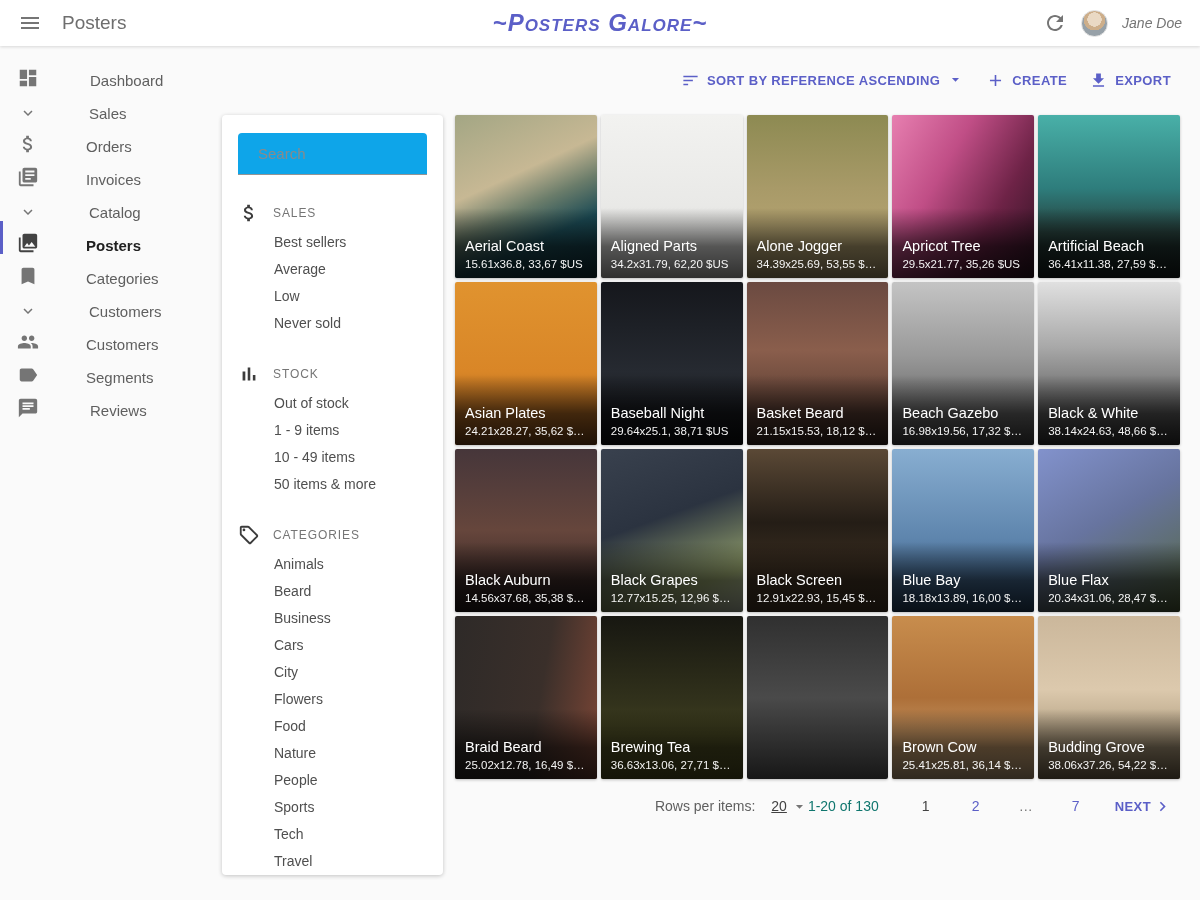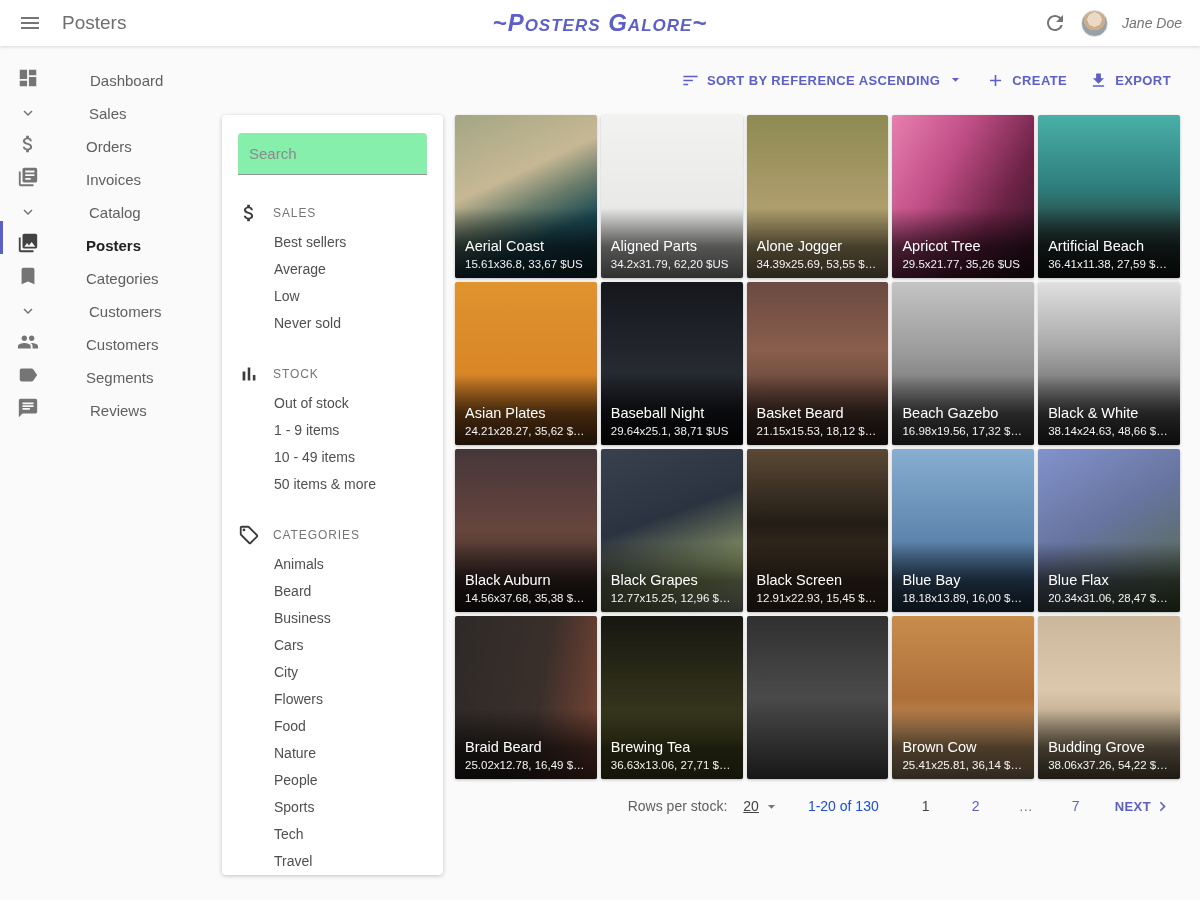--- a/index.html
+++ b/index.html
@@ -34,22 +34,22 @@
   .nav-item.depth1 { }
   .nav-item.depth1 .nav-icon { margin-right:11px; }
   .nav-item.section .nav-icon { width:18px; height:18px; margin-left:2px; margin-right:16px; }
   .nav-item.section .nav-icon svg { width:18px; height:18px; }
   .nav-item.active { border-left-color:#5b5fc7; font-weight:bold; color:#212121; }
   .nav-item.active .nav-icon { color:#424242; }
 
   
   .filter-card { width:221px; flex-shrink:0; margin-top:69px; height:760px; background:#fff;
     border-radius:4px; box-shadow:0 1px 4px rgba(0,0,0,.22); padding:18px 16px; overflow:hidden; }
-  .search-field { background:#86efac; border-radius:4px 4px 0 0; border-bottom:1px solid #949494;
-    height:42px; display:flex; align-items:center; padding:0 11px; }
+  .search-field { background:#0ea5e9; border-radius:4px 4px 0 0; border-bottom:1px solid #949494;
+    height:42px; display:flex; align-items:center; padding:0 20px; }
   .search-field input { border:none; background:none; outline:none; flex:1; font-size:15px;
     font-family:inherit; color:#333; }
   .search-field input::placeholder { color:#8a8a8a; }
   .filter-header { display:flex; align-items:center; margin-top:27px; color:#757575;
     font-size:12px; letter-spacing:.9px; text-transform:uppercase; }
   .filter-header .f-icon { width:22px; height:22px; margin-right:13px; color:#3c3c3c; display:flex; }
   .filter-header .f-icon svg { width:22px; height:22px; fill:currentColor; }
   .filter-items { margin-left:36px; margin-top:4px; }
   .filter-item { font-size:14px; color:#4f4f4f; padding:5.5px 0; cursor:pointer; }
 
@@ -70,21 +70,21 @@
   .card-overlay { position:absolute; left:0; right:0; bottom:0; padding:30px 10px 8px;
     background:linear-gradient(180deg, rgba(0,0,0,0) 0%, rgba(0,0,0,.62) 55%, rgba(0,0,0,.78) 100%); }
   .card-title { color:#fff; font-size:14.5px; font-weight:500; white-space:nowrap; overflow:hidden; }
   .card-sub { color:rgba(255,255,255,.95); font-size:11.5px; margin-top:4px;
     white-space:nowrap; overflow:hidden; text-overflow:ellipsis; }
 
   
   .pagination { height:54px; display:flex; align-items:center; justify-content:flex-end; font-size:14px; color:#5f5f5f; }
   .rpp-select { display:flex; align-items:center; gap:4px; margin-left:16px; cursor:pointer; color:#424242;text-decoration:underline; }
   .rpp-select svg { width:17px; height:17px; fill:#757575; }
-  .range { margin-left:28px; color:#1d4ed8; }
+  .range { color:#0f766e; }
   .pages { display:flex; align-items:center; margin-left:22px; }
   .page-btn { min-width:32px; text-align:center; padding:6px 8px; margin:0 9px; cursor:pointer;
     color:#5b5fc7; background:none; border:none; font-family:inherit; font-size:14px; }
   .page-btn.current { color:#424242; cursor:default; }
   .page-btn.ellipsis { color:#757575; cursor:default; }
   .next-btn { border:none; background:none; cursor:pointer; color:#5b5fc7; font-family:inherit;
     font-size:13px; font-weight:bold; letter-spacing:.4px; display:flex; align-items:center; gap:2px;
     padding:6px 8px; margin-left:6px; }
   .next-btn svg { width:19px; height:19px; fill:currentColor; }
 </style>
@@ -427,21 +427,21 @@
         <article class="card">
     <div class="card-bg" style="background: linear-gradient(rgb(203, 183, 155) 0%, rgb(220, 201, 173) 45%, rgb(141, 123, 92) 100%);"></div>
     <div class="card-overlay">
       <div class="card-title">Budding Grove</div>
       <div class="card-sub">38.06x37.26, 54,22 $US</div>
     </div>
   </article>
       </div>
 
     <div class="pagination">
-      <span>Rows per stock:</span>
+      <span>Rows per items:</span>
       <span class="rpp-select">
         <span>20</span>
         <svg viewBox="0 0 24 24">
             <path d="M7 10l5 5 5-5z"></path>
           </svg>
       </span>
       <span class="range">1-20 of 130</span>
       <span class="pages" id="pages">
           <button class="page-btn current">1</button>
           <button class="page-btn">2</button>

